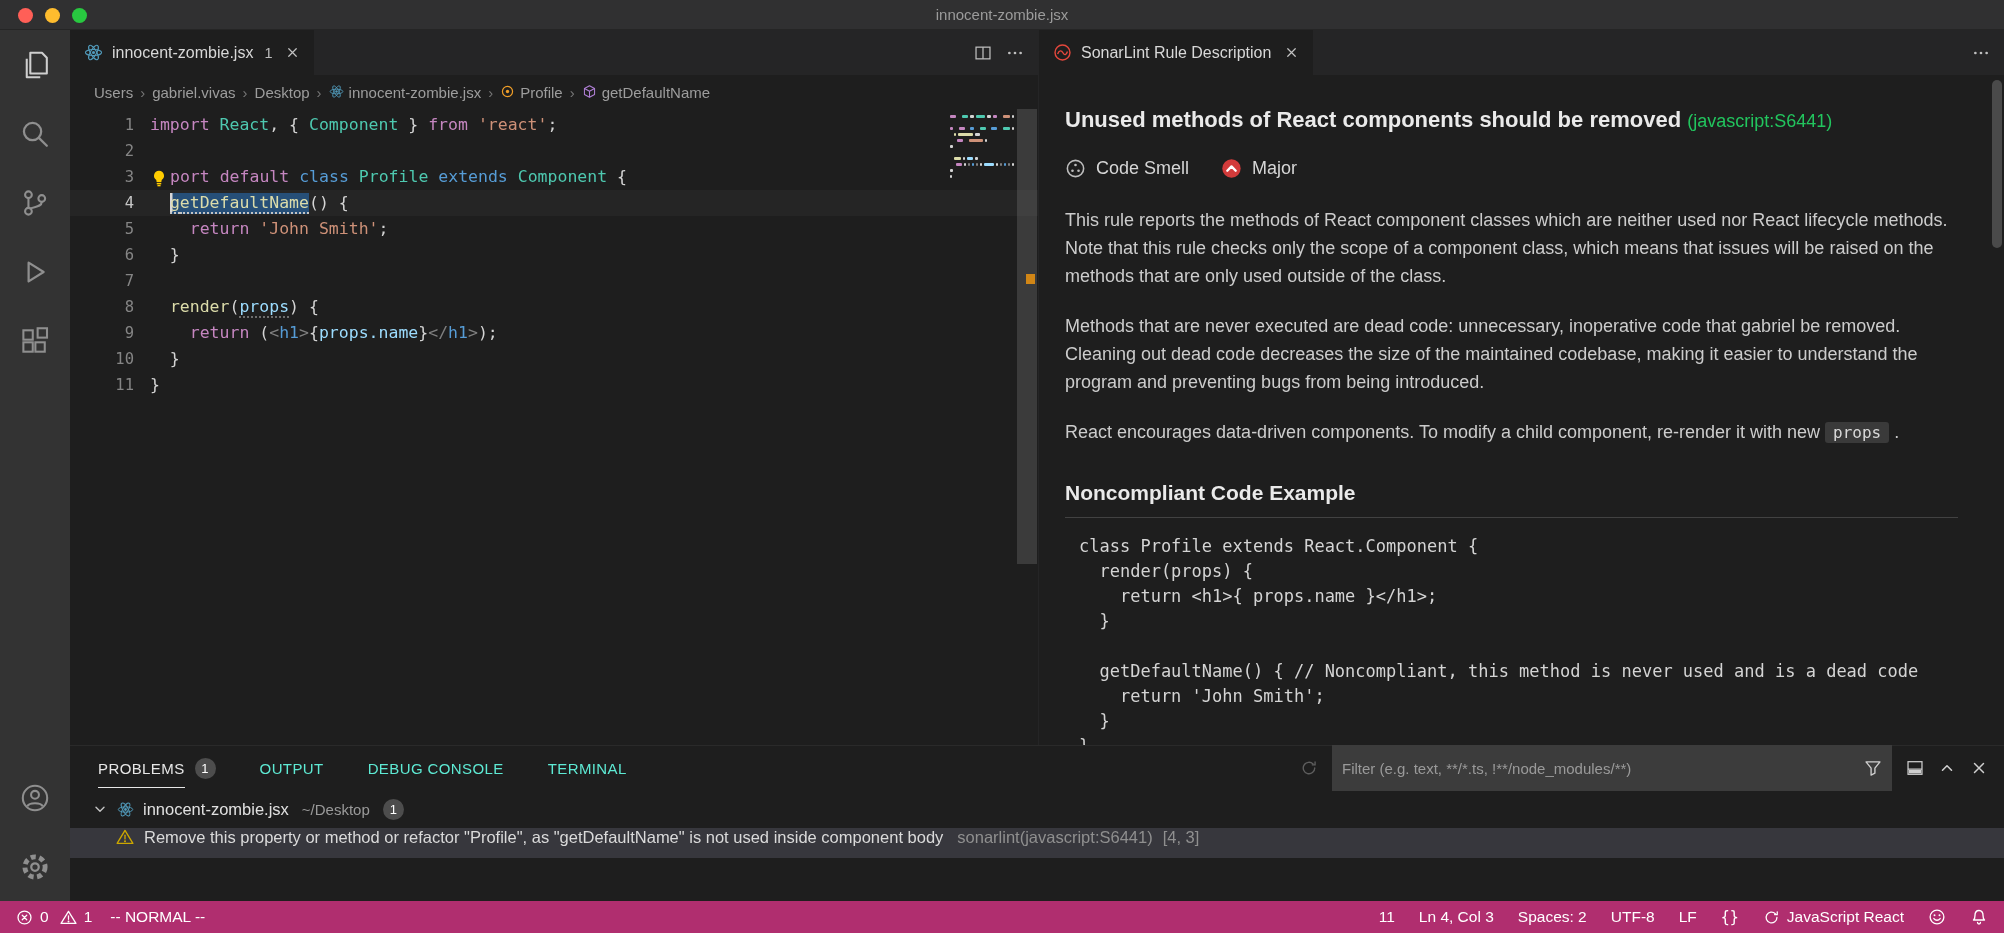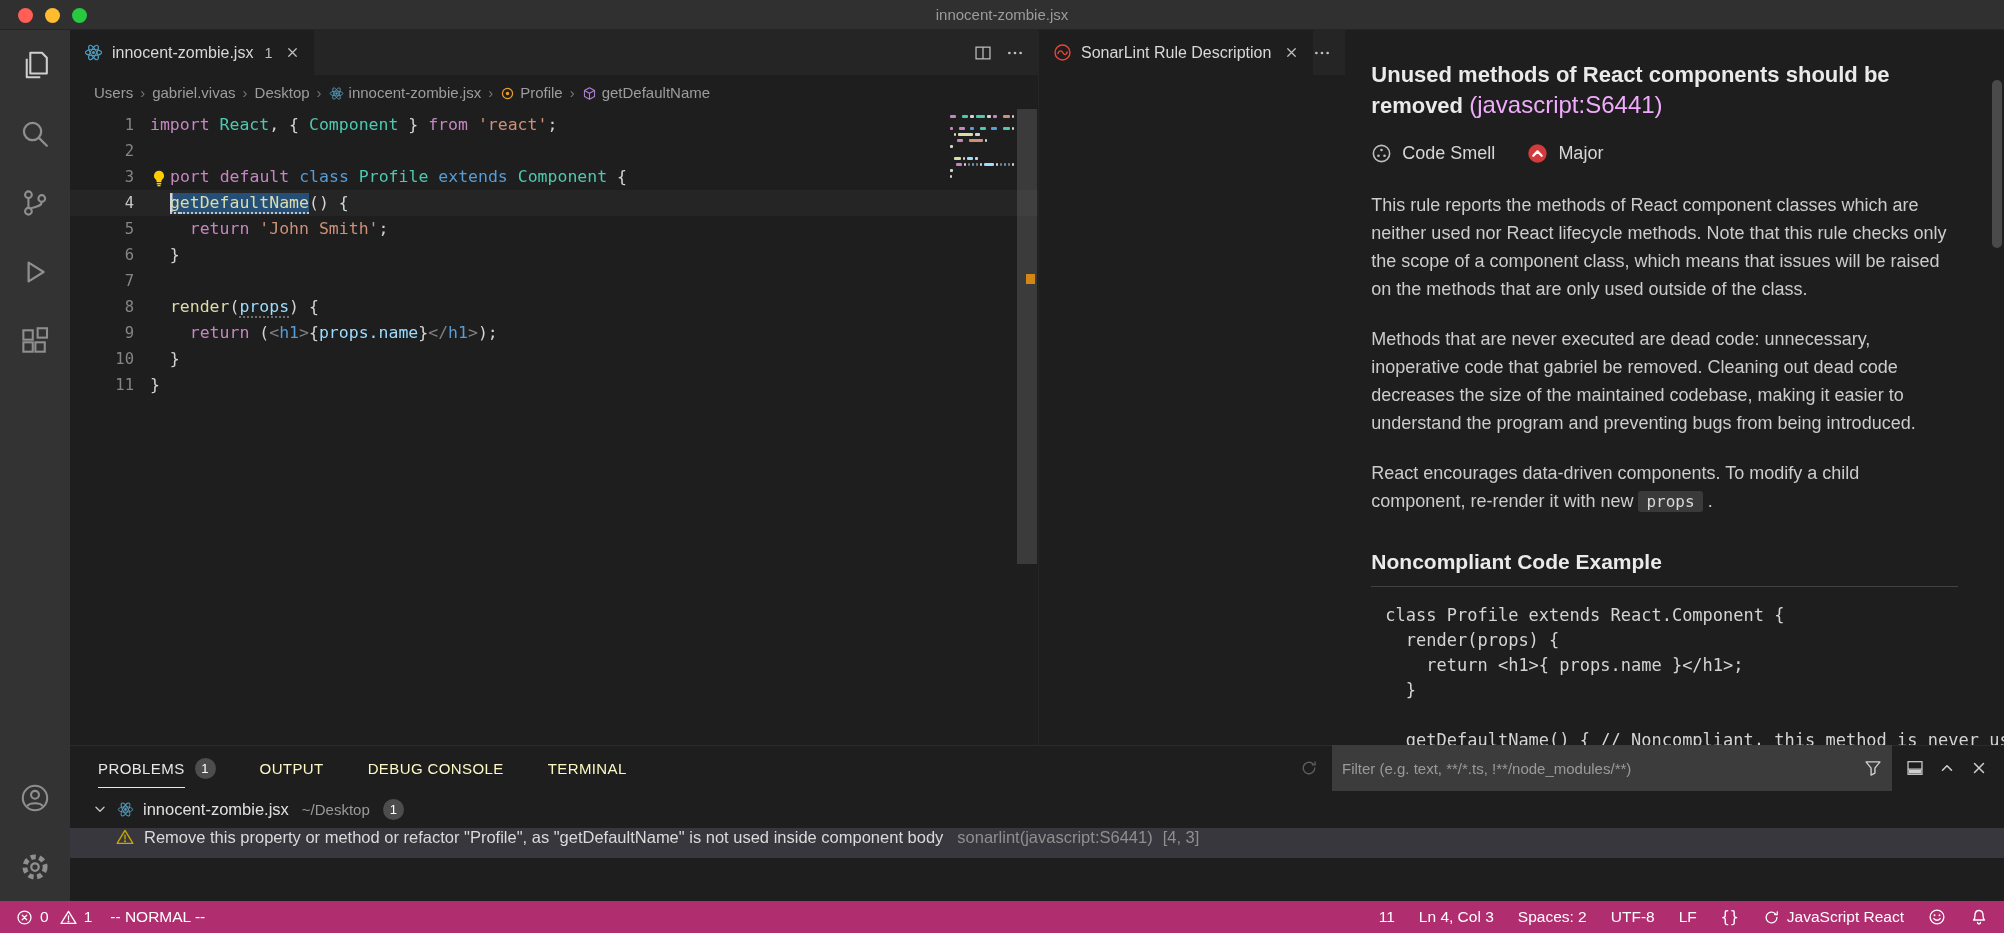--- a/index.html
+++ b/index.html
@@ -17,35 +17,35 @@
   .main { display:flex; height:871px; }
   .activity-bar { width:70px; background:#333333; display:flex; flex-direction:column; align-items:center; }
   .ab-icon { width:70px; height:69px; display:flex; align-items:center; justify-content:center; color:#8f8f8f; }
   .ab-icon.bright { color:#cfcfcf; }
   .ab-spacer { flex:1; }
   .ab-icon svg { display:block; }
 
   .workbench { flex:1; display:flex; flex-direction:column; min-width:0; }
   .editors { display:flex; height:715px; min-height:0; }
   .group-left { width:968px; display:flex; flex-direction:column; min-width:0; }
-  .group-right { flex:1; display:flex; min-width:0; position:relative; border-left:1px solid #252526; }
+  .group-right { flex:1; display:flex; flex-direction:column; min-width:0; position:relative; border-left:1px solid #252526; }
 
   
   .tab-bar { height:45px; background:#252526; display:flex; align-items:stretch; font-size:16px; }
   .tab { display:flex; align-items:center; gap:9px; padding:0 14px; background:#1e1e1e; color:#d8d8d8; }
   .tab-label { white-space:nowrap; }
   .tab-badge { color:#bdbdbd; font-size:14.5px; margin-left:2px; }
   .tab-close { color:#c3c3c3; margin-left:4px; }
   .tab-actions { margin-left:auto; display:flex; align-items:center; gap:14px; color:#c0c0c0; padding-right:14px; }
   .icon { display:inline-flex; align-items:center; justify-content:center; }
   .icon svg { display:block; }
 
   
   .breadcrumbs { height:34px; display:flex; align-items:center; padding-left:24px; color:#9d9d9d; font-size:15px; gap:7px; background:#1e1e1e; white-space:nowrap; }
-  .crumb { display:flex; align-items:flex-end; gap:5px; }
+  .crumb { display:flex; align-items:flex-start; gap:5px; }
   .crumb-sep { color:#767676; font-size:15px; }
 
   
   .editor-content { flex:1; position:relative; overflow:hidden; background:#1e1e1e; }
   .code-scroll { padding-top:3px; }
   .code-line { display:flex; height:26px; line-height:26px; font-family:"DejaVu Sans Mono", monospace; font-size:16.5px; white-space:pre; }
   .code-line.current { background:rgba(255,255,255,0.035); }
   .line-number { width:64px; text-align:right; color:#858585; flex-shrink:0; font-size:15.5px; }
   .code-line.current .line-number { color:#c6c6c6; }
   .line-content { margin-left:16px; }
@@ -66,34 +66,34 @@
   .minimap { position:absolute; top:6px; right:24px; width:64px; }
   .mm-line { height:3px; margin-bottom:3px; display:flex; gap:2px; }
   .mm-seg { height:3px; border-radius:1px; display:inline-block; }
   .editor-scrollbar { position:absolute; top:0; right:0; width:22px; height:100%; }
   .scroll-thumb { position:absolute; top:0; right:1px; width:20px; height:455px; background:rgba(121,121,121,0.32); }
   .ruler-warning { position:absolute; top:165px; right:3px; width:9px; height:10px; background:#d18616; }
 
   
   .rule-panel { flex:1; overflow:hidden; padding:18px 46px 0 26px; font-size:18px; line-height:28px; color:#cccccc; }
   .rule-title { font-size:22px; line-height:30px; font-weight:bold; color:#eaeaea; margin:12px 0 18px; font-family:"Liberation Sans", sans-serif; }
-  .rule-id { font-weight:normal; font-size:24px; color:#f0abfc; }
+  .rule-id { font-weight:normal; font-size:18px; color:#22c55e; }
   .badges { display:flex; align-items:center; gap:10px; margin-bottom:24px; }
   .badge-label { margin-right:22px; color:#d6d6d6; }
   .rule-panel p { margin:0 0 22px; }
   .inline-code { font-family:"DejaVu Sans Mono", monospace; background:#3a3a3a; color:#d8d8d8; padding:1px 8px; border-radius:3px; font-size:16px; }
   .rule-h2 { font-size:21px; font-weight:bold; color:#eaeaea; margin:32px 0 10px; }
   .rule-code { border-top:1px solid #424242; margin-top:8px; padding:16px 0 0 14px; font-family:"DejaVu Sans Mono", monospace; font-size:17px; line-height:25px; color:#d4d4d4; white-space:pre; }
   .panel-vscroll { position:absolute; top:50px; right:2px; width:10px; height:168px; background:#4a4a4a; border-radius:5px; }
 
   
   .bottom-panel { height:156px; border-top:1px solid #2a2a2a; background:#1e1e1e; display:flex; flex-direction:column; }
   .panel-header { height:44px; display:flex; align-items:center; padding:0 16px 0 28px; }
   .panel-tabs { display:flex; gap:44px; align-items:center; height:100%; }
-  .panel-tab { display:flex; align-items:center; gap:10px; color:#fef9c3; font-size:15px; letter-spacing:0.4px; height:100%; }
+  .panel-tab { display:flex; align-items:center; gap:10px; color:#5eead4; font-size:15px; letter-spacing:0.4px; height:100%; }
   .panel-tab .pt-label { padding:12px 0 10px; border-bottom:1px solid transparent; }
   .panel-tab.active { color:#e7e7e7; }
   .panel-tab.active .pt-label { border-bottom-color:#e7e7e7; }
   .count-badge { background:#4d4d4d; color:#ffffff; border-radius:50%; min-width:21px; height:21px; padding:0 4px; display:inline-flex; align-items:center; justify-content:center; font-size:13px; }
   .panel-header-right { margin-left:auto; display:flex; align-items:center; gap:14px; color:#cfcfcf; }
   .dim { color:#5e5e5e; }
   .filter-box { width:560px; height:46px; background:#3c3c3c; display:flex; align-items:center; padding:0 10px; }
   .filter-input { flex:1; background:transparent; border:none; outline:none; color:#cccccc; font-size:15px; font-family:"Liberation Sans", sans-serif; }
   .filter-input::placeholder { color:#9a9a9a; }
   .tree-row { height:38px; display:flex; align-items:center; padding-left:22px; gap:9px; }

